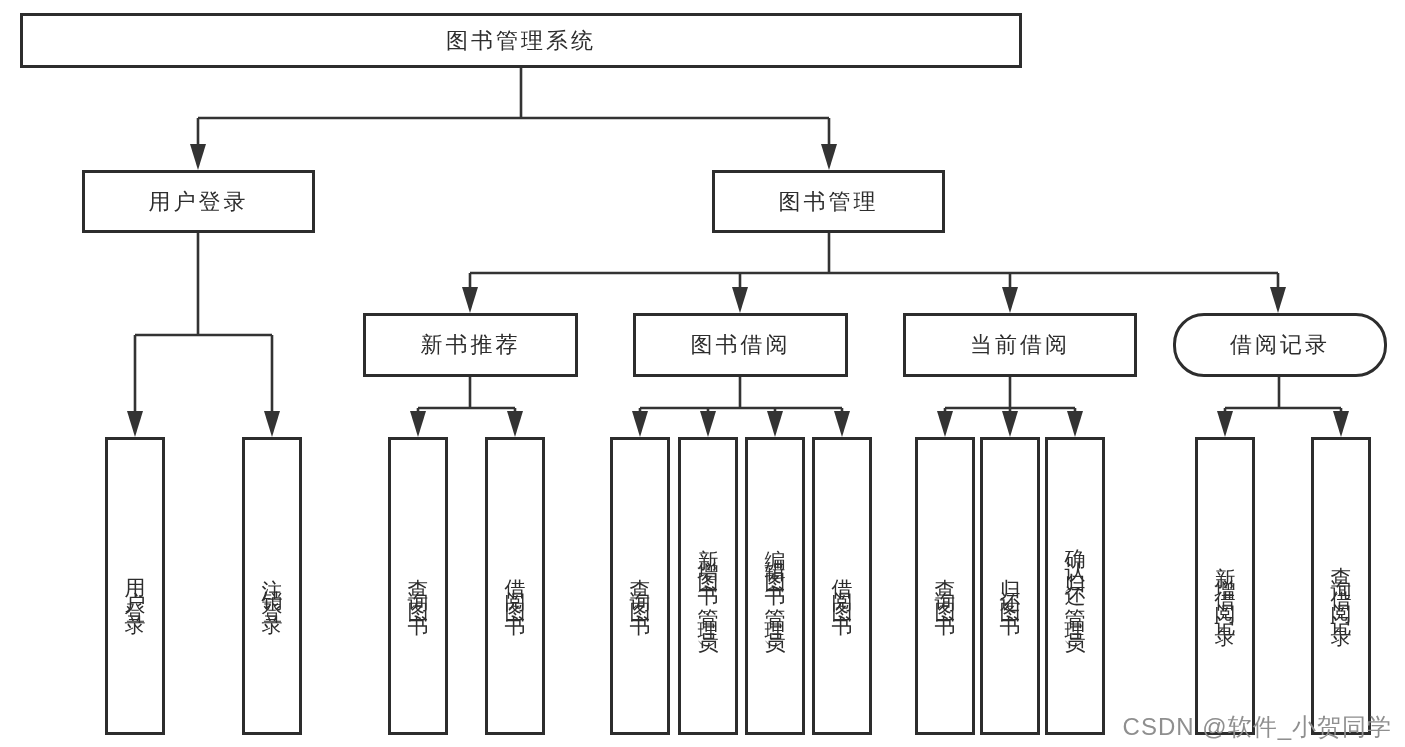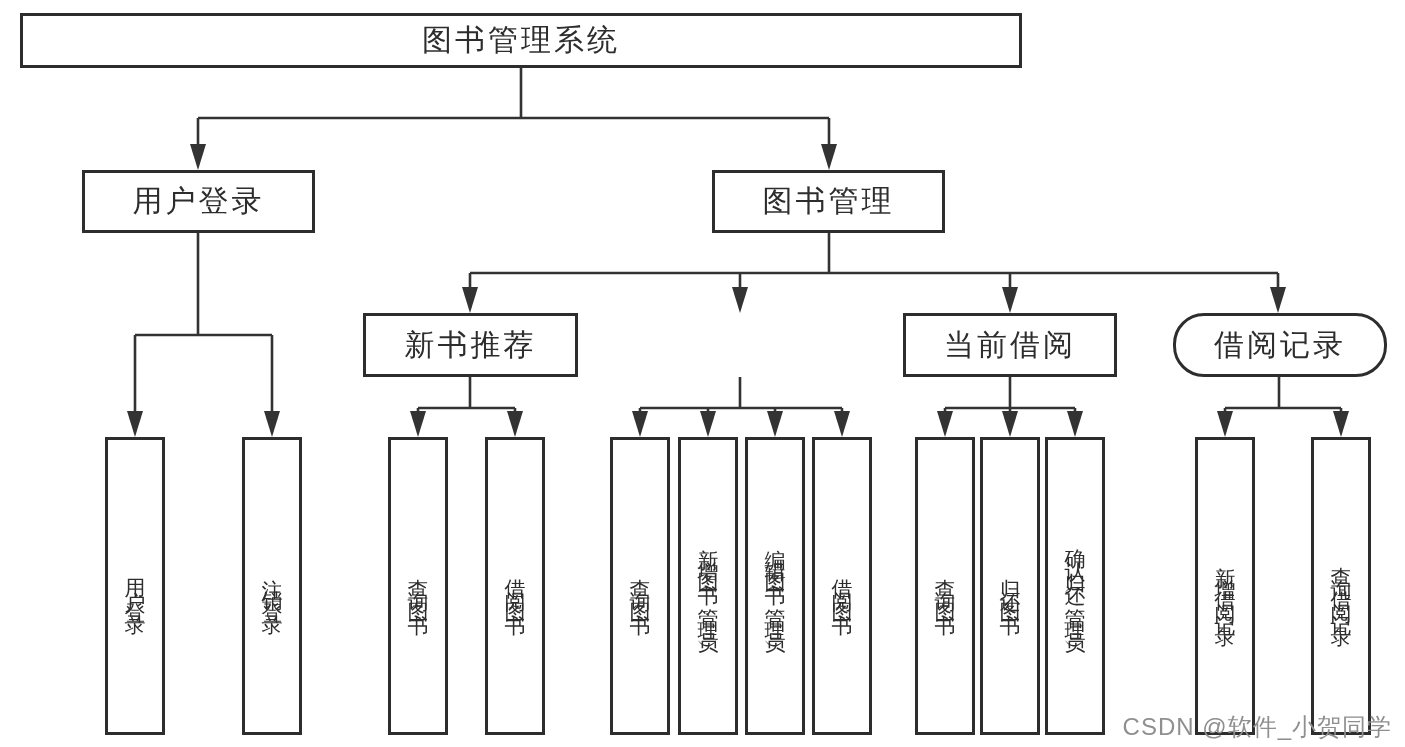--- a/index.html
+++ b/index.html
@@ -36,21 +36,21 @@
   }
   .node {
     position: absolute;
     z-index: 2;
     border: 3px solid var(--border);
     background: var(--bg);
     color: var(--text);
     display: flex;
     align-items: center;
     justify-content: center;
-    font-size: 30px;
+    font-size: 22px;
     letter-spacing: 3px;
     text-align: center;
     white-space: nowrap;
   }
   .node.vert {
     writing-mode: vertical-rl;
     font-size: 21px;
     letter-spacing: 12px;
     white-space: normal;
   }
@@ -98,21 +98,22 @@
     <polygon points="1217,411 1233,411 1225,437"></polygon>
     <polygon points="1333,411 1349,411 1341,437"></polygon>
   </svg>
 
   <div class="node" style="left:20px; top:13px; width:1002px; height:55px;">图书管理系统</div>
 
   <div class="node" style="left:82px; top:170px; width:233px; height:63px;">用户登录</div>
   <div class="node" style="left:712px; top:170px; width:233px; height:63px;">图书管理</div>
 
   <div class="node" style="left:363px; top:313px; width:215px; height:64px;">新书推荐</div>
-  <div class="node" style="left:903px; top:313px; width:214px; height:64px;">当前借阅</div>
+  <div class="node" style="left:633px; top:313px; width:215px; height:64px;">图书借阅</div>
+  <div class="node" style="left:903px; top:313px; width:234px; height:64px;">当前借阅</div>
   <div class="node" style="left:1173px; top:313px; width:214px; height:64px;border-radius:31px;">借阅记录</div>
 
   <div class="node vert" style="left:105px; top:437px; width:60px; height:298px;">用户登录</div>
   <div class="node vert" style="left:242px; top:437px; width:60px; height:298px;">注销登录</div>
 
   <div class="node vert" style="left:388px; top:437px; width:60px; height:298px;">查询图书</div>
   <div class="node vert" style="left:485px; top:437px; width:60px; height:298px;">借阅图书</div>
 
   <div class="node vert" style="left:610px; top:437px; width:60px; height:298px;">查询图书</div>
   <div class="node vert" style="left:678px; top:437px; width:60px; height:298px;">新增图书（管理员）</div>

